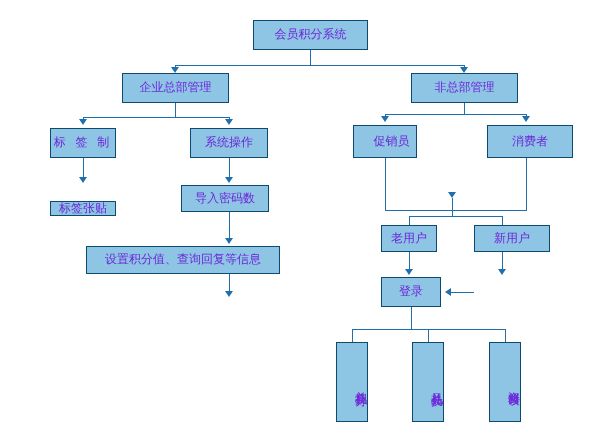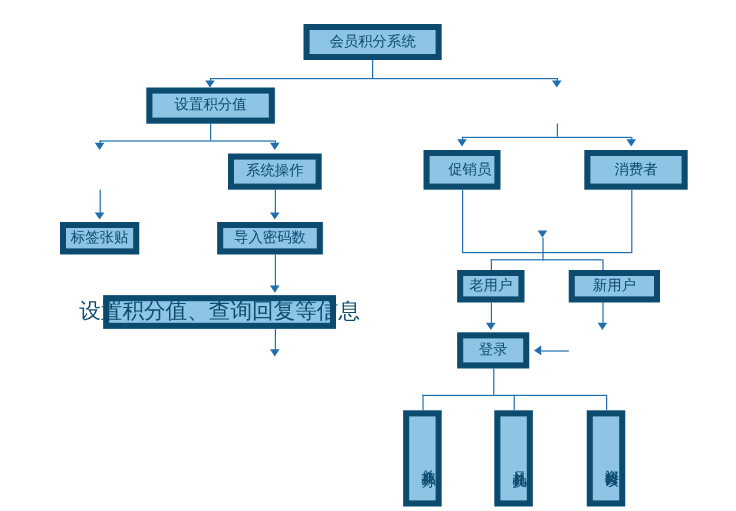--- a/index.html
+++ b/index.html
@@ -2,40 +2,40 @@
 <html><head>
 <meta charset="utf-8">
 <style>
   html,body{margin:0;padding:0;background:#ffffff;}
   body{font-family:"DejaVu Sans","Liberation Sans",sans-serif;}
   #canvas{position:relative;width:613px;height:426px;background:#ffffff;overflow:hidden;}
   .node{
     position:absolute;
     box-sizing:border-box;
     background:#8ec4e4;
-    border:5px solid #0c4a6e;
-    color:#0c4a6e;
+    border:1px solid #0c4a6e;
+    color:#6d28d9;
     display:flex;
     align-items:center;
     justify-content:center;
     text-align:center;
     font-size:12px;
     line-height:1.1;
     letter-spacing:0px;
     white-space:nowrap;
   }
   .node.vert{
     writing-mode:vertical-rl;
     text-orientation:upright;
     white-space:nowrap;
     letter-spacing:1px;
     align-items:flex-start;
     padding-top:3px;
   }
-  .node.wide{font-size:18px;}
+  .node.wide{font-size:12px;}
   .node.spaced{letter-spacing:3px;}
   
   .ln{position:absolute;background:#1f6fae;}
   .ln.h{height:1px;}
   .ln.v{width:1px;}
   .arw{position:absolute;width:0;height:0;}
   .arw.down{
     border-left:4px solid transparent;
     border-right:4px solid transparent;
     border-top:6px solid #1f6fae;
@@ -46,27 +46,29 @@
     border-right:6px solid #1f6fae;
   }
 </style>
 </head>
 <body>
 
 <div id="canvas">
 
   <div class="node" style="left:253px;top:20px;width:115px;height:30px;">会员积分系统</div>
 
-  <div class="node" style="left:122px;top:73px;width:107px;height:30px;">设置积分值</div>
+  <div class="node" style="left:122px;top:73px;width:107px;height:30px;">企业总部管理</div>
 
+  <div class="node" style="left:411px;top:73px;width:107px;height:30px;">非总部管理</div>
 
+  <div class="node spaced" style="left:50px;top:128px;width:66px;height:30px;">标 签 制</div>
 
   <div class="node" style="left:190px;top:128px;width:78px;height:30px;">系统操作</div>
 
-  <div class="node" style="left:50px;top:185px;width:66px;height:27px;">标签张贴</div>
+  <div class="node" style="left:50px;top:201px;width:66px;height:15px;">标签张贴</div>
 
   <div class="node" style="left:181px;top:185px;width:88px;height:27px;">导入密码数</div>
 
   <div class="node wide" style="left:86px;top:246px;width:194px;height:28px;">设置积分值、查询回复等信息</div>
 
 
   <div class="node" style="left:353px;top:125px;width:64px;height:33px;padding-left:13px;">促销员</div>
 
   <div class="node" style="left:487px;top:125px;width:86px;height:33px;">消费者</div>
 

